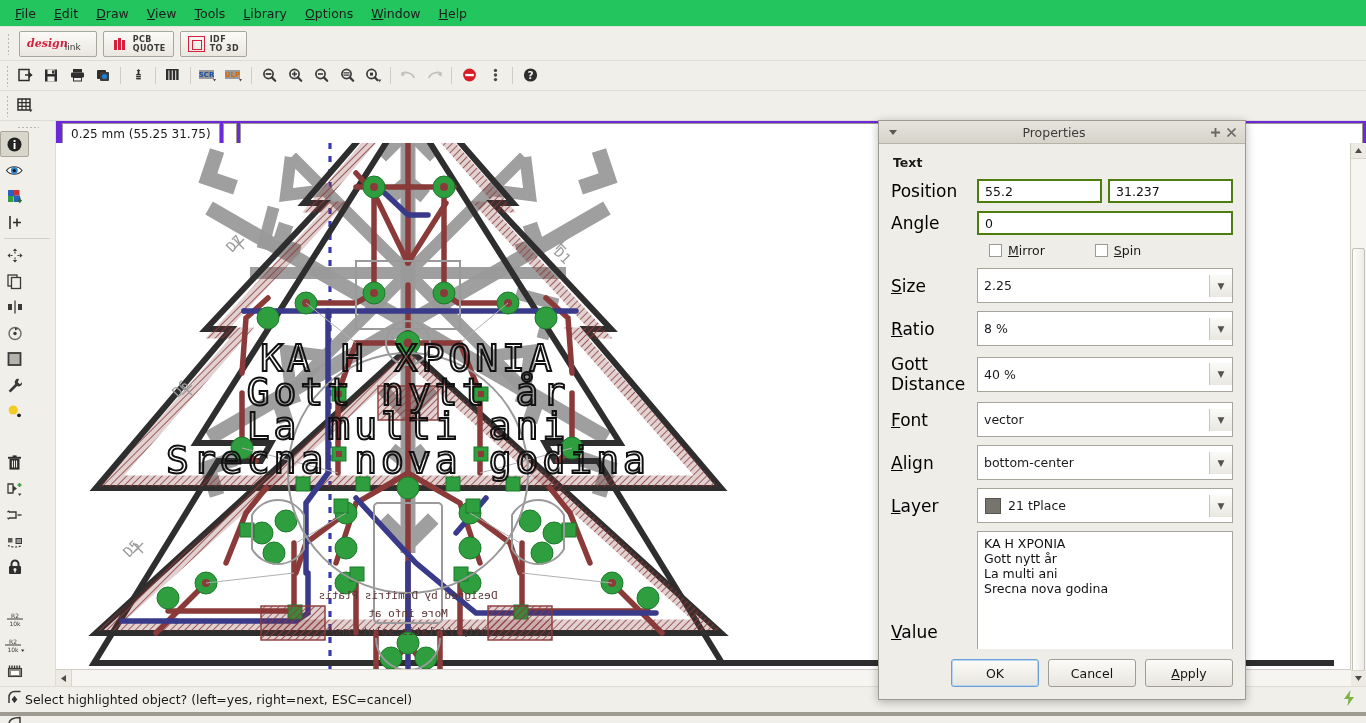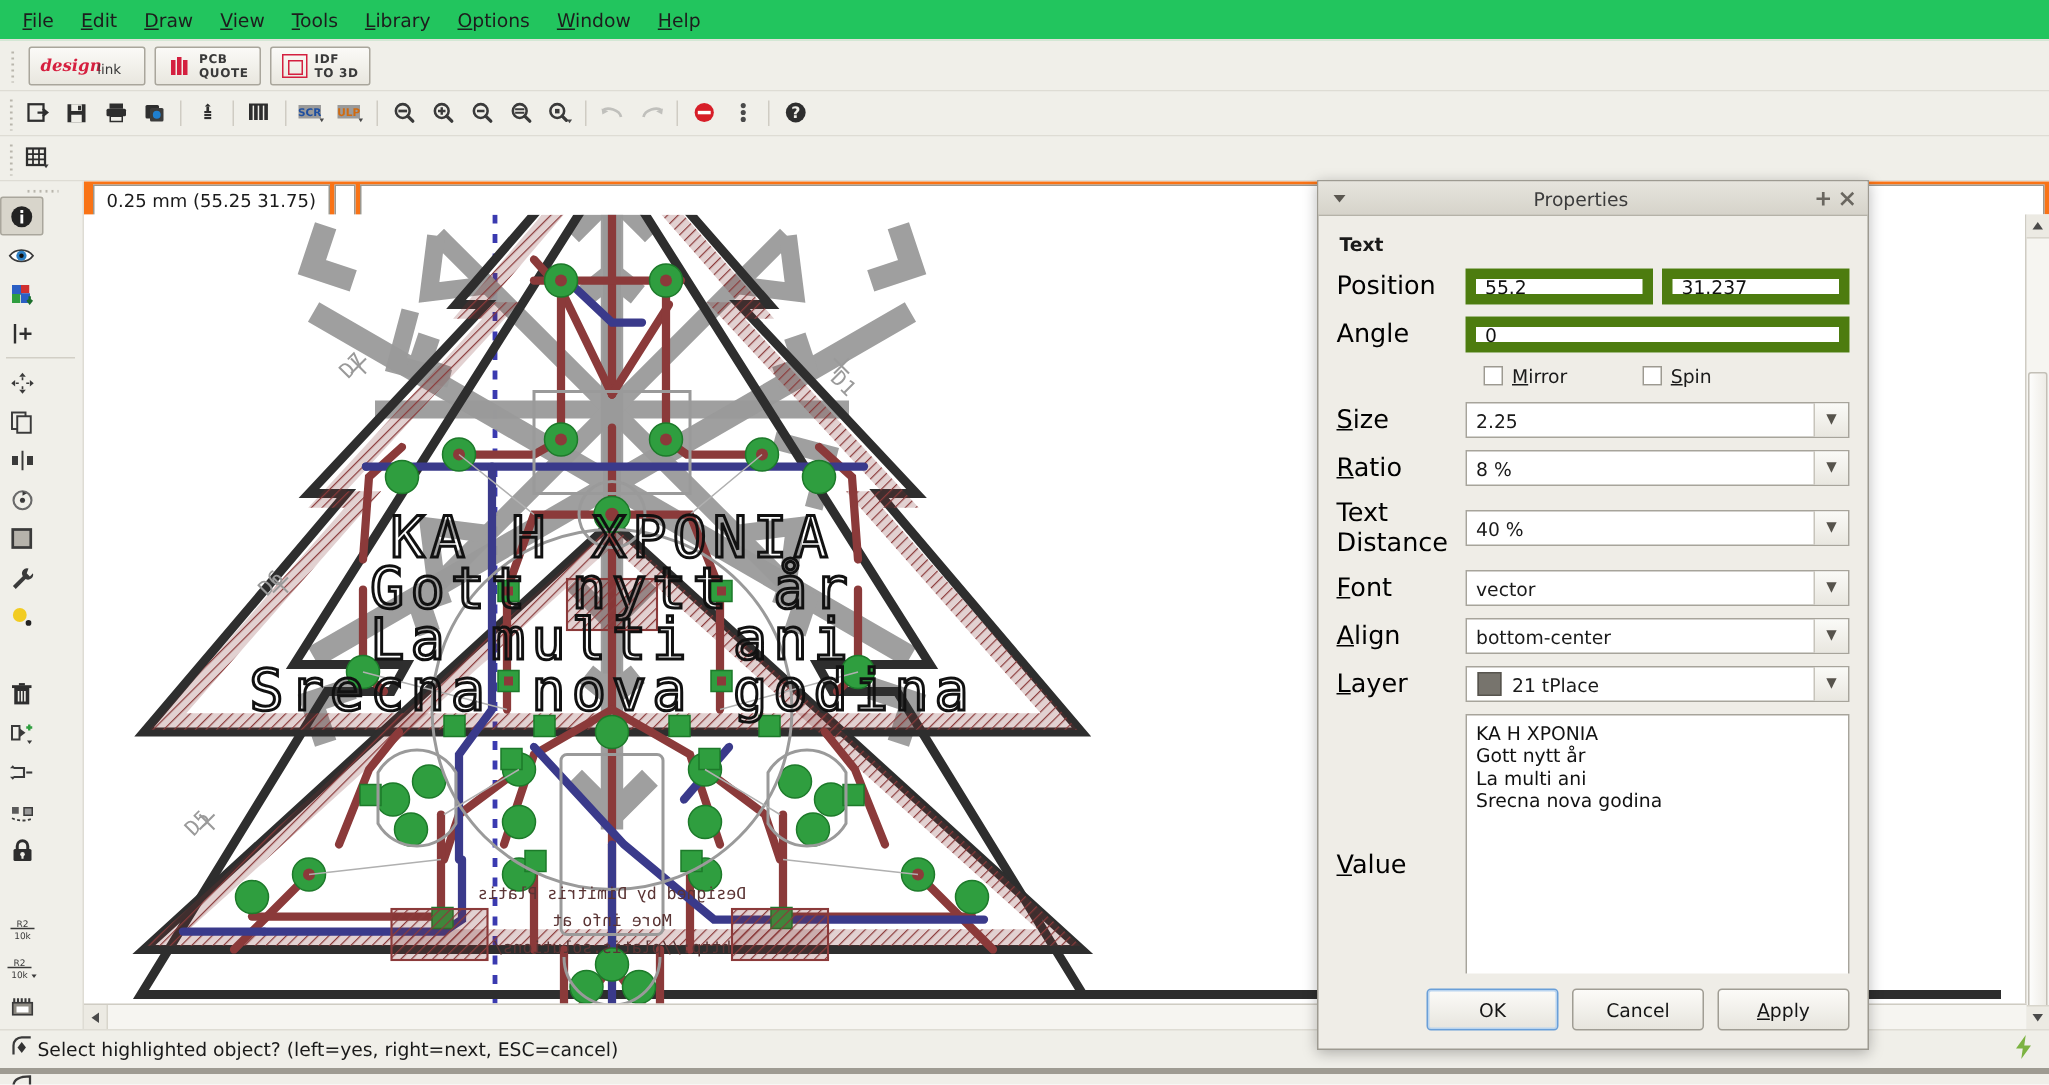--- a/index.html
+++ b/index.html
@@ -54,21 +54,21 @@
   .work{display:flex;height:565px;}
   .leftbar{width:55px;background:#f0efe9;border-right:1px solid #dedcd4;
            display:flex;flex-wrap:wrap;align-content:flex-start;padding-top:3px;position:relative;}
   .lbtn{width:27px;height:24px;display:flex;align-items:center;justify-content:center;cursor:pointer;
         border:1px solid transparent;}
   .lbtn.active{background:#d8d5cb;border:1px solid #a9a69c;border-radius:2px;}
   .lsep{width:46px;height:1px;background:#d2cfc6;margin:3px 4px;}
 
   
   .canvaswrap{flex:1;position:relative;background:#ffffff;}
-  .coordbar{height:22px;background:#f97316;display:flex;align-items:stretch;padding:2px 3px 0 6px;gap:3px;
+  .coordbar{height:22px;background:#6d28d9;display:flex;align-items:stretch;padding:2px 3px 0 6px;gap:3px;
             border-bottom:1px solid #d946ef;}
   .coordbox{border:1px solid #9b988f;background:#fff;padding:1px 8px;font-size:12px;display:flex;align-items:center;}
   .coordsmall{border:1px solid #9b988f;background:#fff;width:12px;}
   .cmdline{flex:1;border:1px solid #9b988f;background:#fff;}
   .canvas{position:absolute;left:0;right:0;top:22px;bottom:0;background:#fff;overflow:hidden;}
 
   
   .vsb{position:absolute;right:0;top:22px;bottom:0;width:15px;background:#f6f5f1;border-left:1px solid #cfccc3;}
   .vsb .arr{height:15px;display:flex;align-items:center;justify-content:center;background:#eceae3;border-bottom:1px solid #d8d5cc;}
   .vsb .arr.bot{position:absolute;bottom:0;left:0;right:0;border-top:1px solid #d8d5cc;border-bottom:none;}
@@ -91,24 +91,24 @@
   .dlg-title{height:22px;background:linear-gradient(#e6e4dd,#d6d3ca);border-bottom:1px solid #b5b2a8;
              display:flex;align-items:center;padding:0 6px;}
   .dlg-title .tt{flex:1;text-align:center;font-weight:normal;font-size:12.5px;color:#3b3b3b;}
   .dlg-title .ic{width:16px;height:16px;display:flex;align-items:center;justify-content:center;
                  color:#6a6760;font-size:13px;cursor:pointer;}
   .dlg-body{flex:1;padding:10px 12px 0 12px;overflow:hidden;}
   .section-h{font-weight:bold;font-size:12.5px;margin:1px 0 9px 2px;}
   .frow{display:flex;align-items:center;margin-bottom:8px;}
   .flabel{width:86px;font-size:17px;color:#000000;flex:none;}
   .flabel u{text-decoration:underline;}
-  .fin{border:7px solid #4d7c0f;background:#fff;height:24px;box-sizing:border-box;
+  .fin{border:2px solid #4d7c0f;background:#fff;height:24px;box-sizing:border-box;
        padding:0 6px;font-size:12.5px;font-family:inherit;color:#111;display:flex;align-items:center;}
   .fin.grow{flex:1;}
-  .combo{border:1px solid #a7a49b;background:#fff;height:24px;box-sizing:border-box;
+  .combo{border:1px solid #a7a49b;background:#fff;height:35px;box-sizing:border-box;
          display:flex;align-items:center;padding:0 0 0 6px;font-size:12.5px;flex:1;}
   .combo .cv{flex:1;}
   .combo .carr{width:22px;height:22px;display:flex;align-items:center;justify-content:center;
                background:linear-gradient(#fafaf7,#e9e7e0);border-left:1px solid #c7c4bb;color:#56534c;font-size:9px;}
   .chkrow{display:flex;align-items:center;margin:2px 0 10px 0;padding-left:98px;}
   .chk{display:flex;align-items:center;gap:6px;font-size:12.5px;}
   .chk .box{width:13px;height:13px;border:1px solid #9d9a91;background:#fff;box-sizing:border-box;}
   .chk u{text-decoration:underline;}
   .chk.second{margin-left:50px;}
   .swatch{width:14px;height:14px;background:#77746d;border:1px solid #57544e;margin:0 7px 0 1px;flex:none;}
@@ -830,21 +830,21 @@
 
       <div class="frow">
         <div class="flabel"><u>R</u>atio</div>
         <div class="combo">
           <span class="cv">8 %</span>
           <span class="carr">▼</span>
         </div>
       </div>
 
       <div class="frow">
-        <div class="flabel">Text Distance</div>
+        <div class="flabel">Gott Distance</div>
         <div class="combo">
           <span class="cv">40 %</span>
           <span class="carr">▼</span>
         </div>
       </div>
 
       <div class="frow">
         <div class="flabel"><u>F</u>ont</div>
         <div class="combo">
           <span class="cv">vector</span>

